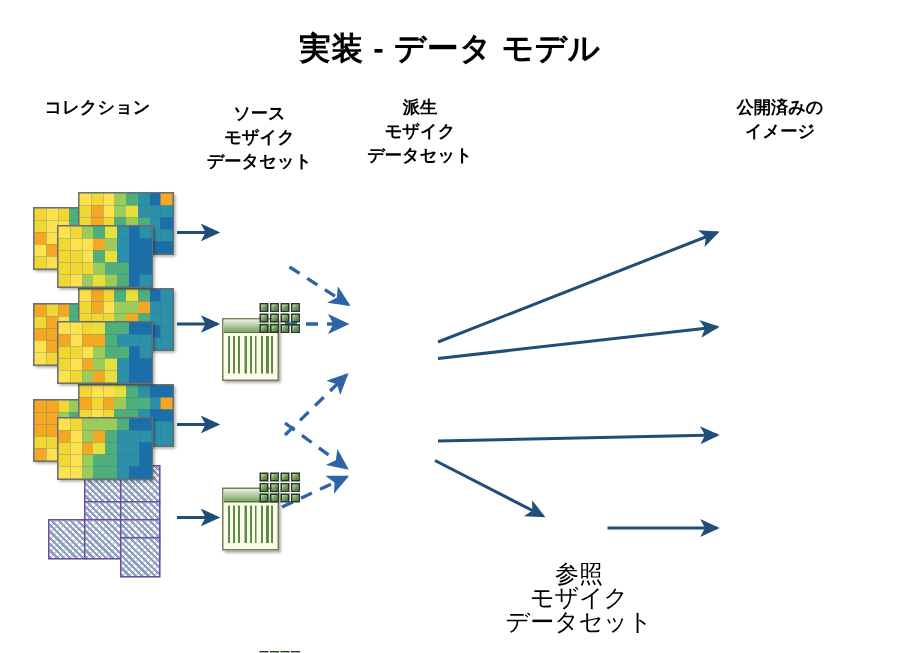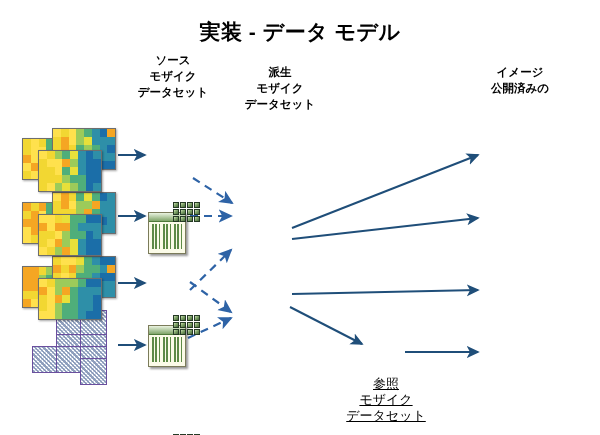--- a/index.html
+++ b/index.html
@@ -65,45 +65,46 @@
     position:absolute;right:0;top:0;
     display:grid;gap:1px;
   }
   .mosaic .grid b{
     display:block;border:1px solid #253a25;
     background:linear-gradient(135deg,#cfe0b9 0%,#7fa468 45%,#47663a 100%);
   }
 
   
   #ref-caption{
-    width:160px;text-align:center;font-size:13px;line-height:16px;text-decoration:underline;
+    width:160px;text-align:center;font-size:16px;line-height:16px;
   }
 </style>
 </head>
 <body>
 
 <div id="canvas">
 
   <div class="abs" id="title">実装 - データ モデル</div>
 
   <div class="abs col-head" style="left:10px;top:64px;width:110px;">
+    <div>コレクション</div>
   </div>
-  <div class="abs col-head" style="left:125px;top:52px;width:96px;">
+  <div class="abs col-head" style="left:125px;top:68px;width:96px;">
     <div>ソース</div>
     <div>モザイク</div>
     <div>データセット</div>
   </div>
   <div class="abs col-head" style="left:225px;top:64px;width:110px;">
     <div>派生</div>
     <div>モザイク</div>
     <div>データセット</div>
   </div>
   <div class="abs col-head" style="left:455px;top:64px;width:130px;">
+    <div>公開済みの</div>
     <div>イメージ</div>
-    <div>公開済みの</div>
   </div>
 
   <svg id="arrows" viewBox="0 0 600 435">
     <defs>
       <marker id="ah" markerWidth="7" markerHeight="7" refX="5.6" refY="3" orient="auto">
         <path d="M0,0 L6.5,3 L0,6 L1.6,3 Z" fill="#1f4e79"></path>
       </marker>
       <marker id="ahd" markerWidth="7" markerHeight="7" refX="5.6" refY="3" orient="auto">
         <path d="M0,0 L6.5,3 L0,6 L1.6,3 Z" fill="#2e63a6"></path>
       </marker>

